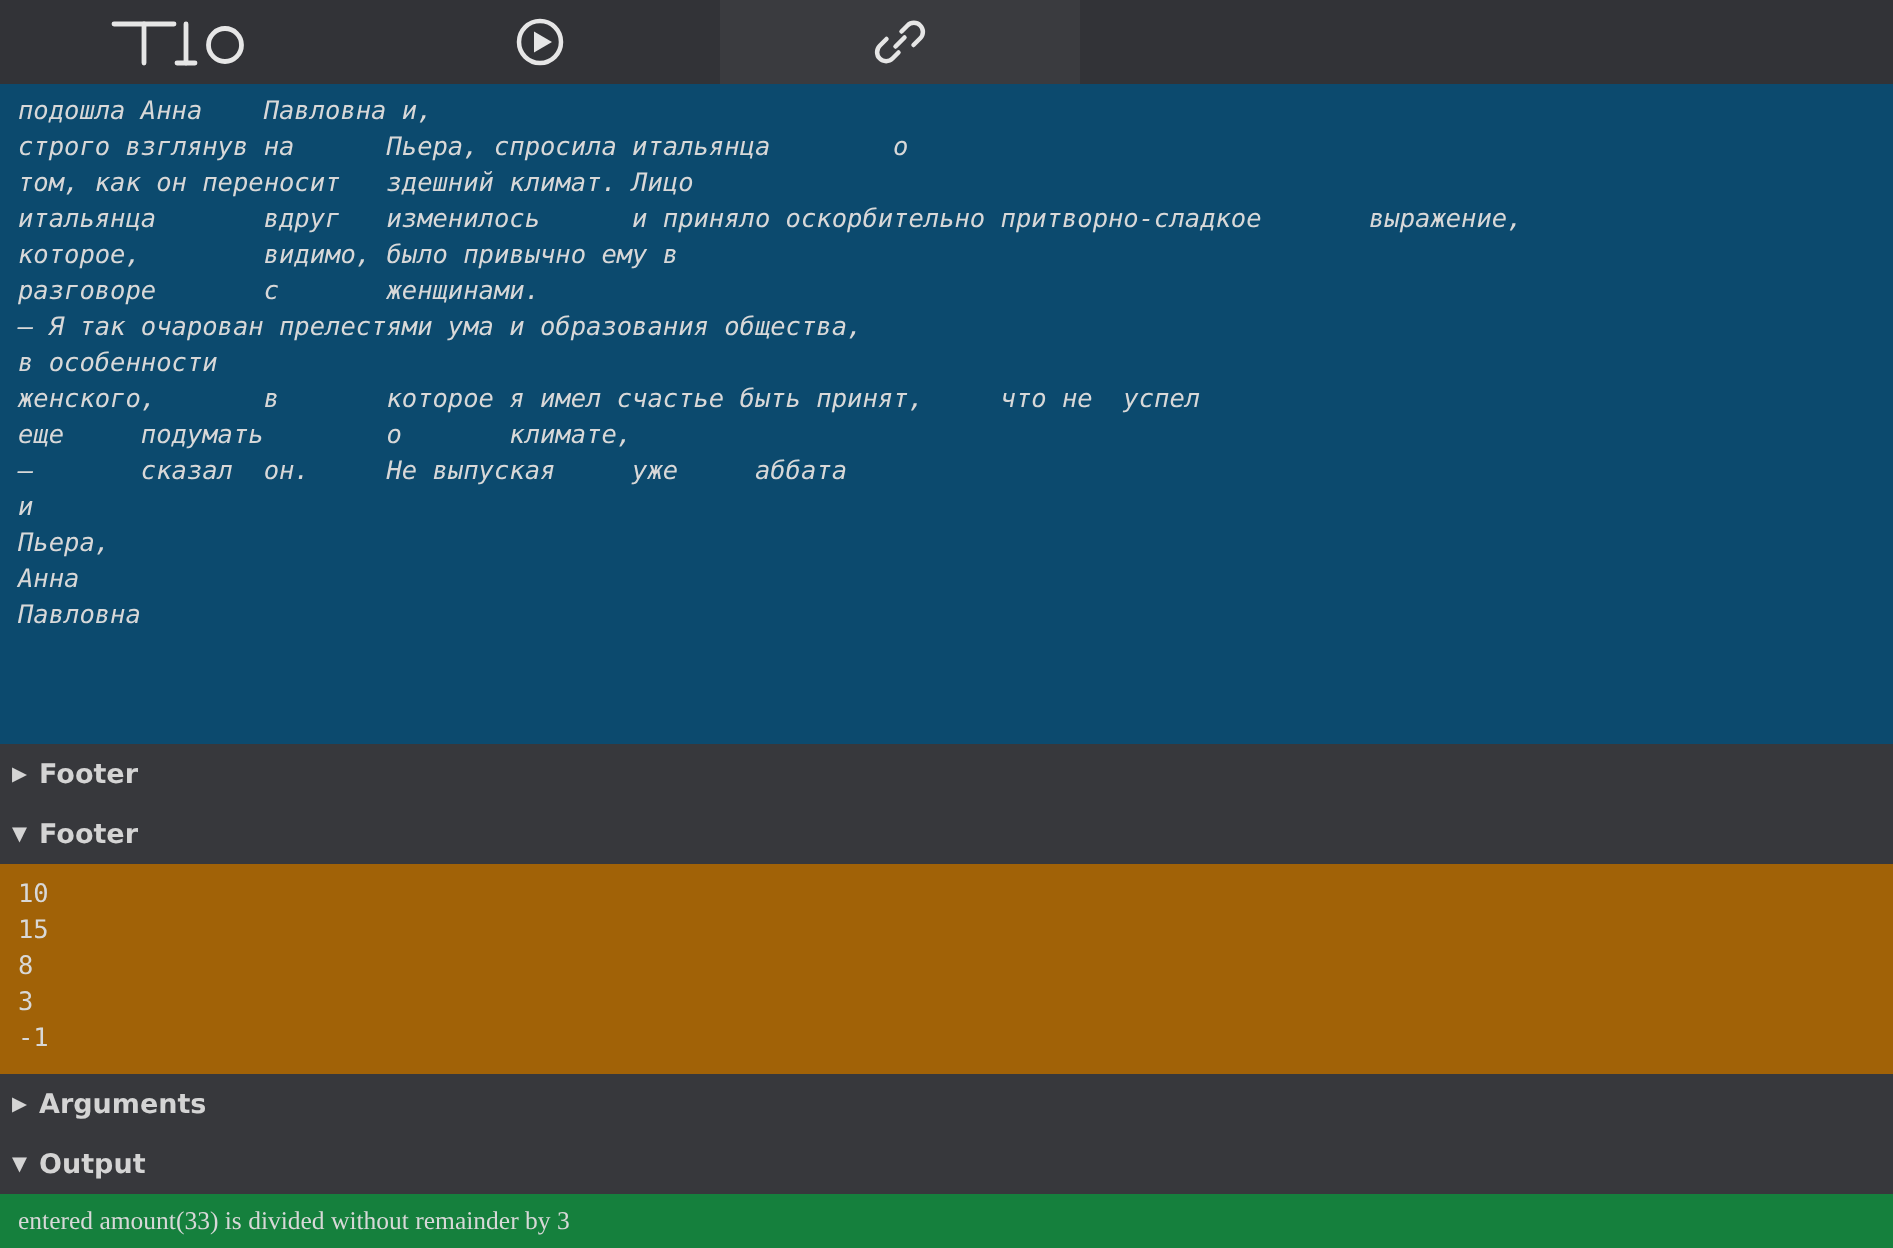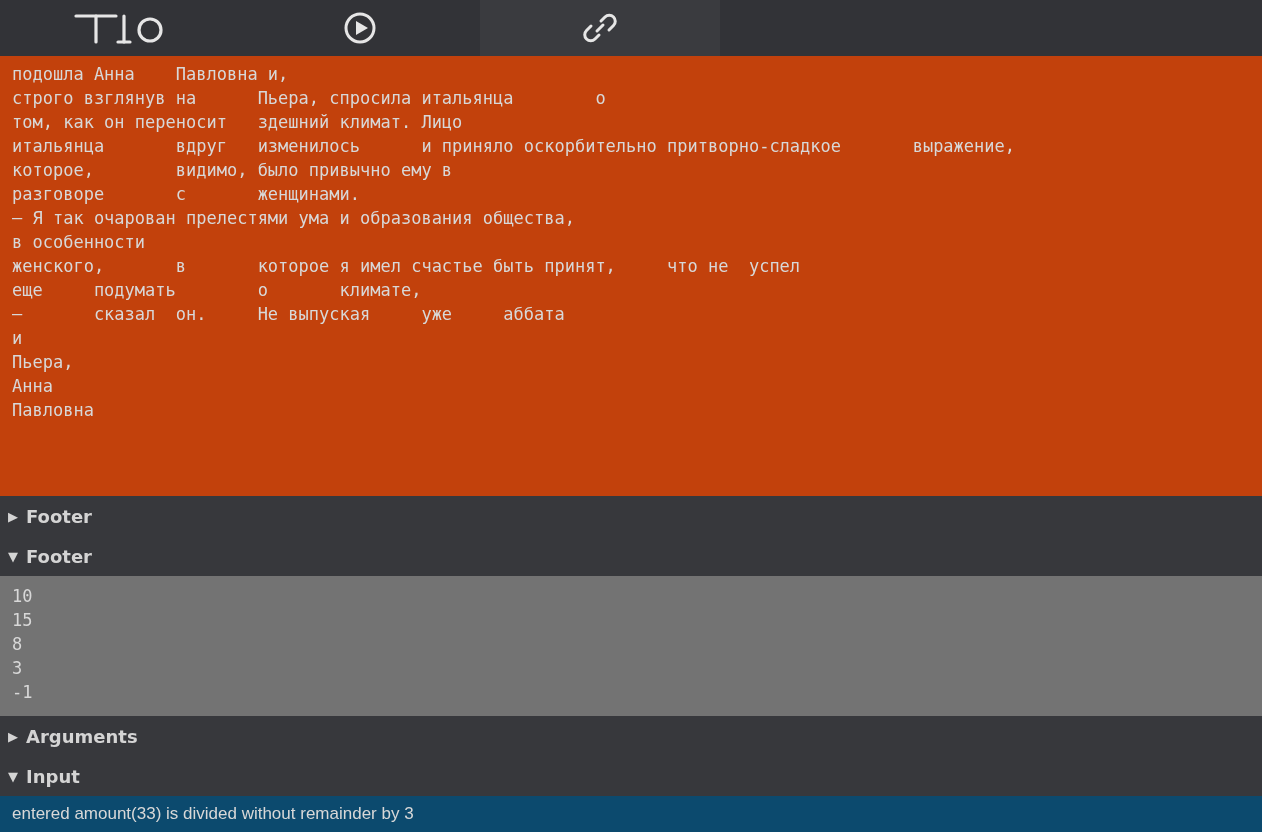--- a/index.html
+++ b/index.html
@@ -26,28 +26,29 @@
   }
   .tb-btn.logo {
     width: 240px;
   }
   .tb-btn.active {
     background: #3a3b3f;
   }
   .tb-btn svg { display:block; }
   .code-area {
     height: 440px;
-    background: #c2410c;
+    background: #0c4a6e;
     color: #d8d8d8;
     font-size: 17px;
     line-height: 24px;
     padding: 6px 12px 12px 12px;
     white-space: pre;
     overflow: hidden;
     font-family: "DejaVu Sans Mono", "Liberation Mono", Consolas, monospace;
+    font-style: italic;
   }
   .section-header {
     height: 40px;
     background: #37383c;
     color: #d4d4d4;
     display: flex;
     align-items: center;
     padding: 0 8px;
     font-family: "DejaVu Sans", "Segoe UI", Arial, sans-serif;
     font-size: 18px;
@@ -58,37 +59,37 @@
     display: inline-block;
     width: 18px;
     text-align: left;
     font-size: 13px;
     color: #d4d4d4;
   }
   .section-header .lbl {
     font-weight: 700;
   }
   .input-area {
-    background: #737373;
+    background: #a16207;
     color: #d8d8d8;
     font-size: 17px;
     line-height: 24px;
     padding: 8px 12px 10px 12px;
     white-space: pre;
     font-family: "DejaVu Sans Mono", "Liberation Mono", Consolas, monospace;
     height: 140px;
   }
   .output-area {
-    background: #0c4a6e;
+    background: #15803d;
     color: #d8d8d8;
     font-size: 17px;
     line-height: 24px;
     padding: 6px 12px 8px 12px;
     white-space: pre;
-    font-family: Liberation Sans, sans-serif;
+    font-family: Liberation Serif, serif;
     height: 36px;
   }
 </style>
 </head>
 <body>
 
 <div class="toolbar">
   <div class="tb-btn logo">
     <svg width="100" height="40" viewBox="0 0 100 40">
       <g stroke="#e6e6e6" stroke-width="3.2" fill="none" stroke-linecap="round">
@@ -149,16 +150,16 @@
 3
 -1</div>
 
 <div class="section-header">
   <span class="tri">▶</span>
   <span class="lbl">Arguments</span>
 </div>
 
 <div class="section-header">
   <span class="tri">▼</span>
-  <span class="lbl">Input</span>
+  <span class="lbl">Output</span>
 </div>
 
 <div class="output-area">entered amount(33) is divided without remainder by 3</div>
 
 </body></html>

